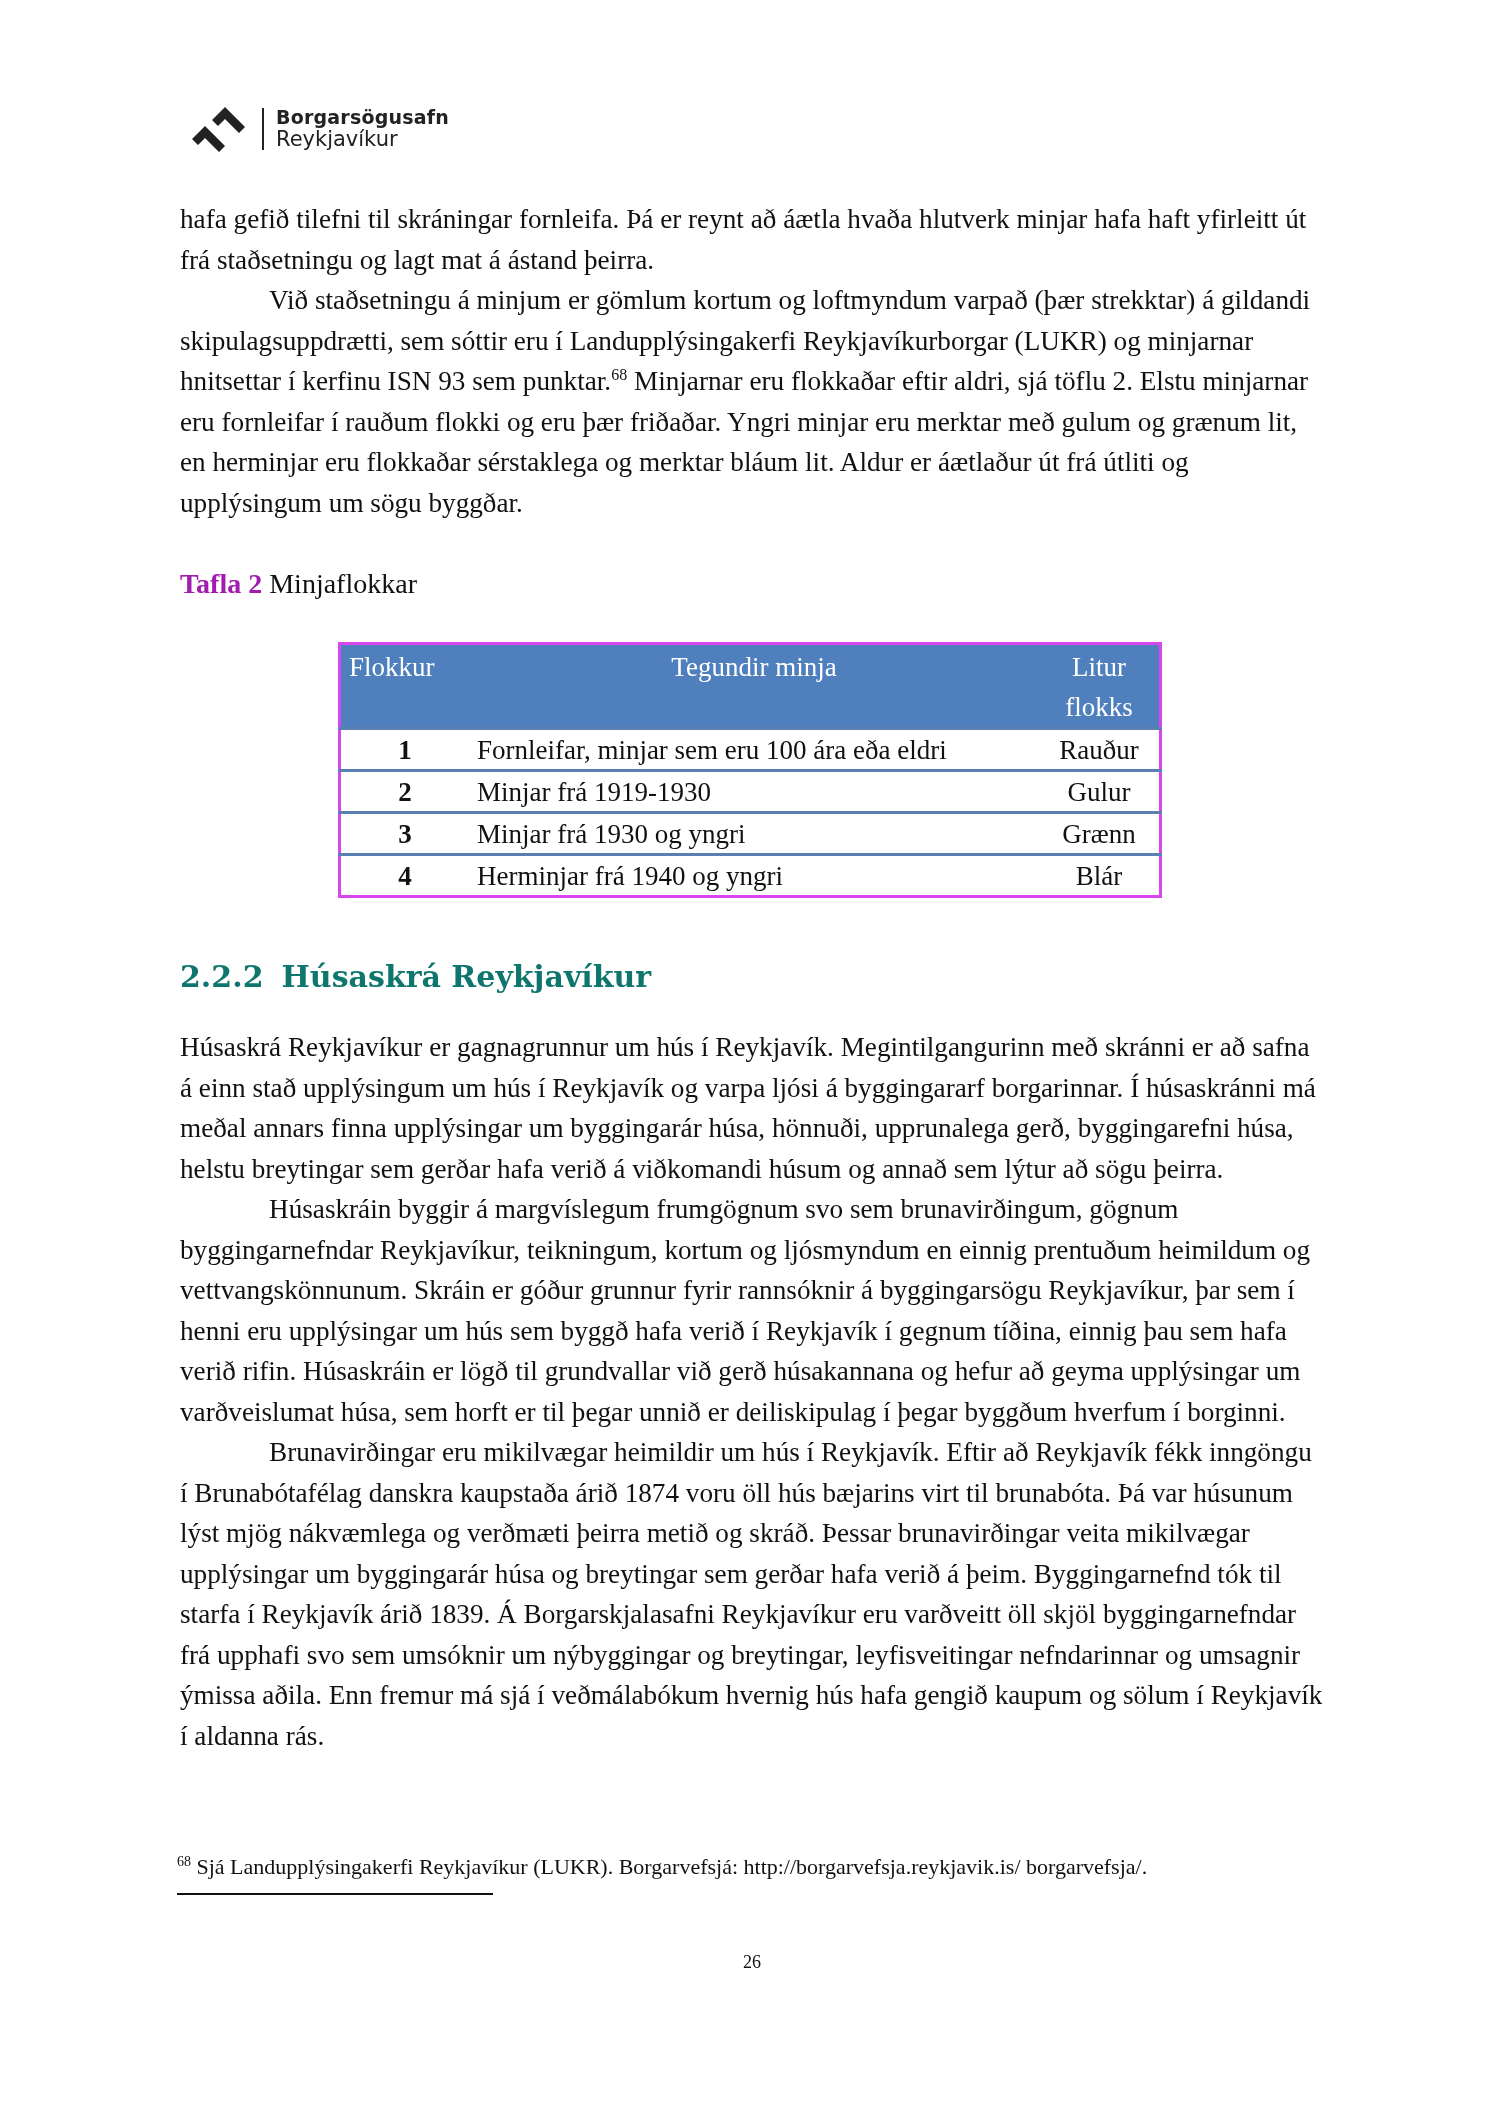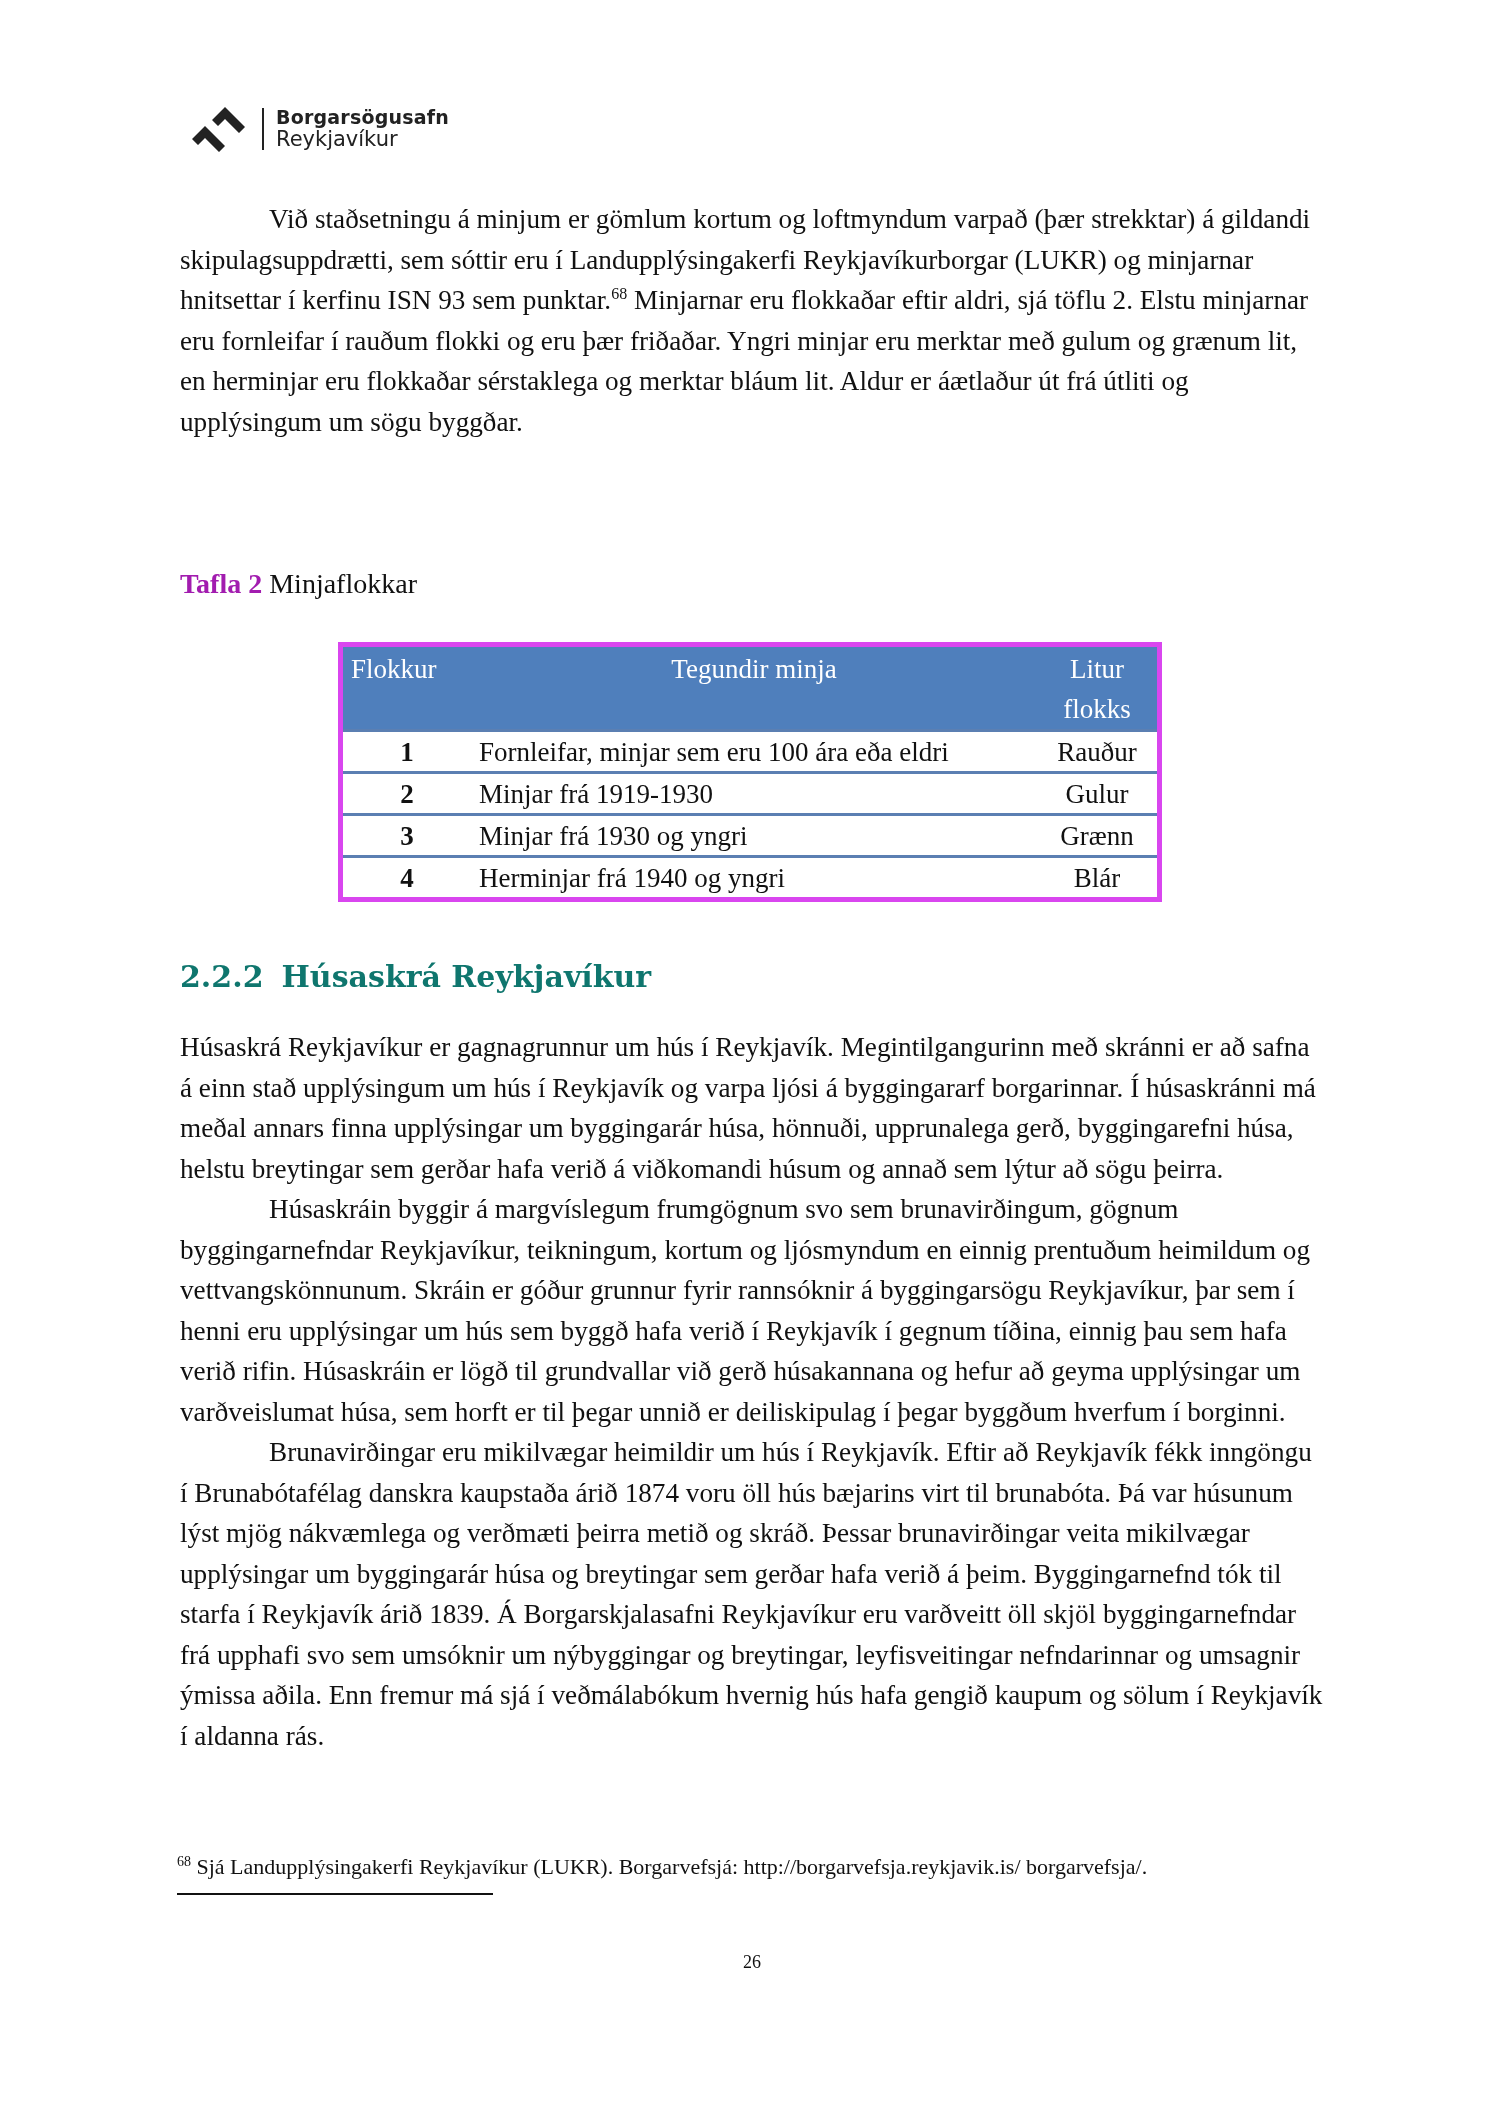--- a/index.html
+++ b/index.html
@@ -14,21 +14,21 @@
 
   .text { position: absolute; left: 180px; width: 1144px; font-size: 27.2px; line-height: 40.5px; }
   .text p { margin: 0; text-align: left; }
   .indent { text-indent: 89px; }
   sup { font-size: 16px; line-height: 0; vertical-align: 10px; }
 
   .caption { position: absolute; left: 180px; top: 564px; font-size: 28px; line-height: 40px; }
   .caption .lbl { color: #a21caf; font-weight: bold; }
 
   table.minja { position: absolute; left: 338px; top: 642px; width: 824px; border-collapse: collapse;
-                font-size: 27px; border: 5px solid #d946ef; }
+                font-size: 27px; border: 3px solid #d946ef; }
   table.minja th { background: #4f7fbc; color: #ffffff; font-weight: normal; vertical-align: top;
                    line-height: 40px; padding: 2px 8px 0 8px; height: 80px; }
   table.minja td { border-top: 3px solid #5b7fb2; height: 39px; line-height: 38px; padding: 0 8px; }
   .c-num { width: 112px; text-align: center; font-weight: bold; }
   th.c-num { text-align: left; font-weight: normal; padding-left: 12px; }
   .c-type { text-align: left; }
   th.c-type { text-align: center; }
   .c-color { width: 104px; text-align: center; }
 
   .h3 { position: absolute; left: 180px; top: 955px; font-family: "DejaVu Serif", "Liberation Serif", serif;
@@ -52,20 +52,21 @@
     </svg>
   </div>
   <div class="logo-divider"></div>
   <div class="logo-text">
     <div class="logo-title">Borgarsögusafn</div>
     <div class="logo-sub">Reykjavíkur</div>
   </div>
 </div>
 
 <div class="text" style="top:199px;">
+  <p>hafa gefið tilefni til skráningar fornleifa. Þá er reynt að áætla hvaða hlutverk minjar hafa haft yfirleitt út frá staðsetningu og lagt mat á ástand þeirra.</p>
   <p class="indent"><span>Við staðsetningu á minjum er gömlum kortum og loftmyndum varpað (þær strekktar) á gildandi skipulagsuppdrætti, sem sóttir eru í Landupplýsingakerfi Reykjavíkurborgar (LUKR) og minjarnar hnitsettar í kerfinu ISN 93 sem punktar.</span><sup>68</sup><span> Minjarnar eru flokkaðar eftir aldri, sjá töflu 2. Elstu minjarnar eru fornleifar í rauðum flokki og eru þær friðaðar. Yngri minjar eru merktar með gulum og grænum lit, en herminjar eru flokkaðar sérstaklega og merktar bláum lit. Aldur er áætlaður út frá útliti og upplýsingum um sögu byggðar.</span></p>
 </div>
 
 <div class="caption">
   <span class="lbl">Tafla 2</span>
   <span>Minjaflokkar</span>
 </div>
 
 <table class="minja">
   <thead>

